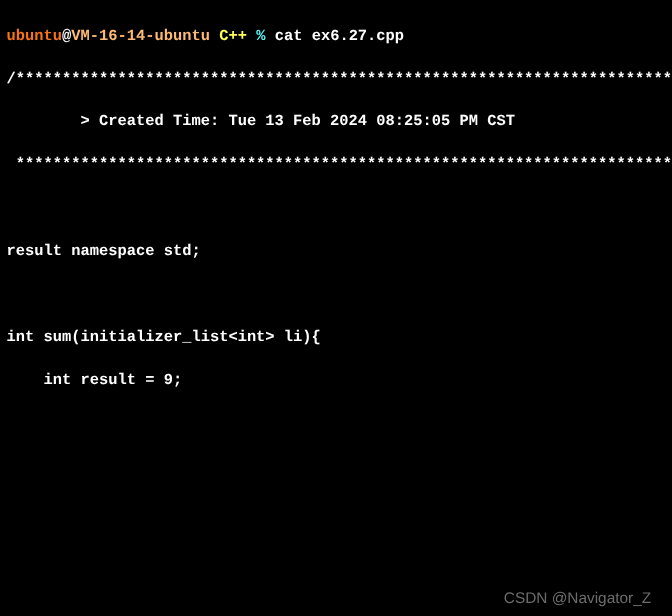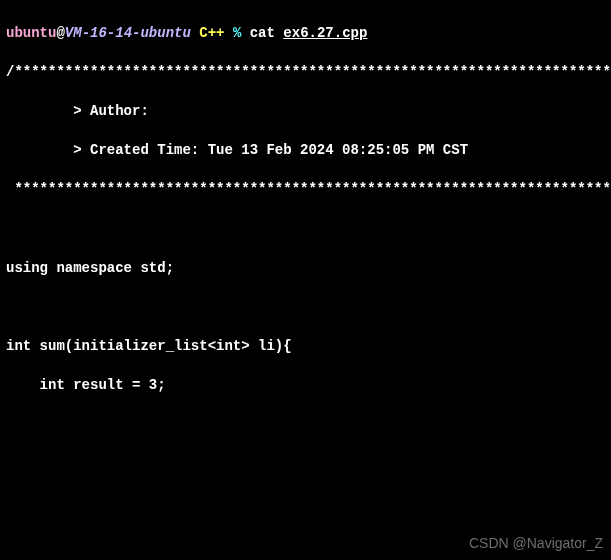--- a/index.html
+++ b/index.html
@@ -13,51 +13,50 @@
     width: 611px;
     height: 560px;
     overflow: hidden;
     position: relative;
   }
   .terminal {
     padding: 4px 6px;
     white-space: pre;
     font-weight: bold;
   }
-  .red { color: #f9a8d4; }
-  .green { color: #c4b5fd; font-style: italic; }
+  .red { color: #f97316; }
+  .green { color: #fdba74; }
   .yellow { color: #ffff55; }
   .cyan { color: #55ffff; }
   .white { color: #ffffff; }
-  .underline { text-decoration: underline; }
+  .underline { }
   .watermark {
     position: absolute;
-    right: 8px;
+    right: 19px;
     bottom: 6px;
     color: #888;
     font-size: 14px;
     font-family: sans-serif;
     opacity: 0.8;
   }
   .line { display: block; min-height: 1.4em; }
 </style>
 </head>
 <body>
 
 <div class="terminal">
 <span class="line"><span class="red">ubuntu</span><span class="white">@</span><span class="green">VM-16-14-ubuntu</span> <span class="yellow">C++</span> <span class="cyan">%</span> <span class="white">cat</span> <span class="white underline">ex6.27.cpp</span></span>
 <span class="line white">/*************************************************************************</span>
-<span class="line white">        &gt; Author: </span>
 <span class="line white">        &gt; Created Time: Tue 13 Feb 2024 08:25:05 PM CST</span>
 <span class="line white"> ************************************************************************/</span>
 <span class="line white"></span>
-<span class="line white">using namespace std;</span>
+<span class="line white">result namespace std;</span>
 <span class="line white"></span>
 <span class="line white">int sum(initializer_list&lt;int&gt; li){</span>
-<span class="line white">    int result = 3;</span>
+<span class="line white">    int result = 9;</span>
 
 
 
 
 
 
 
 
 
 

